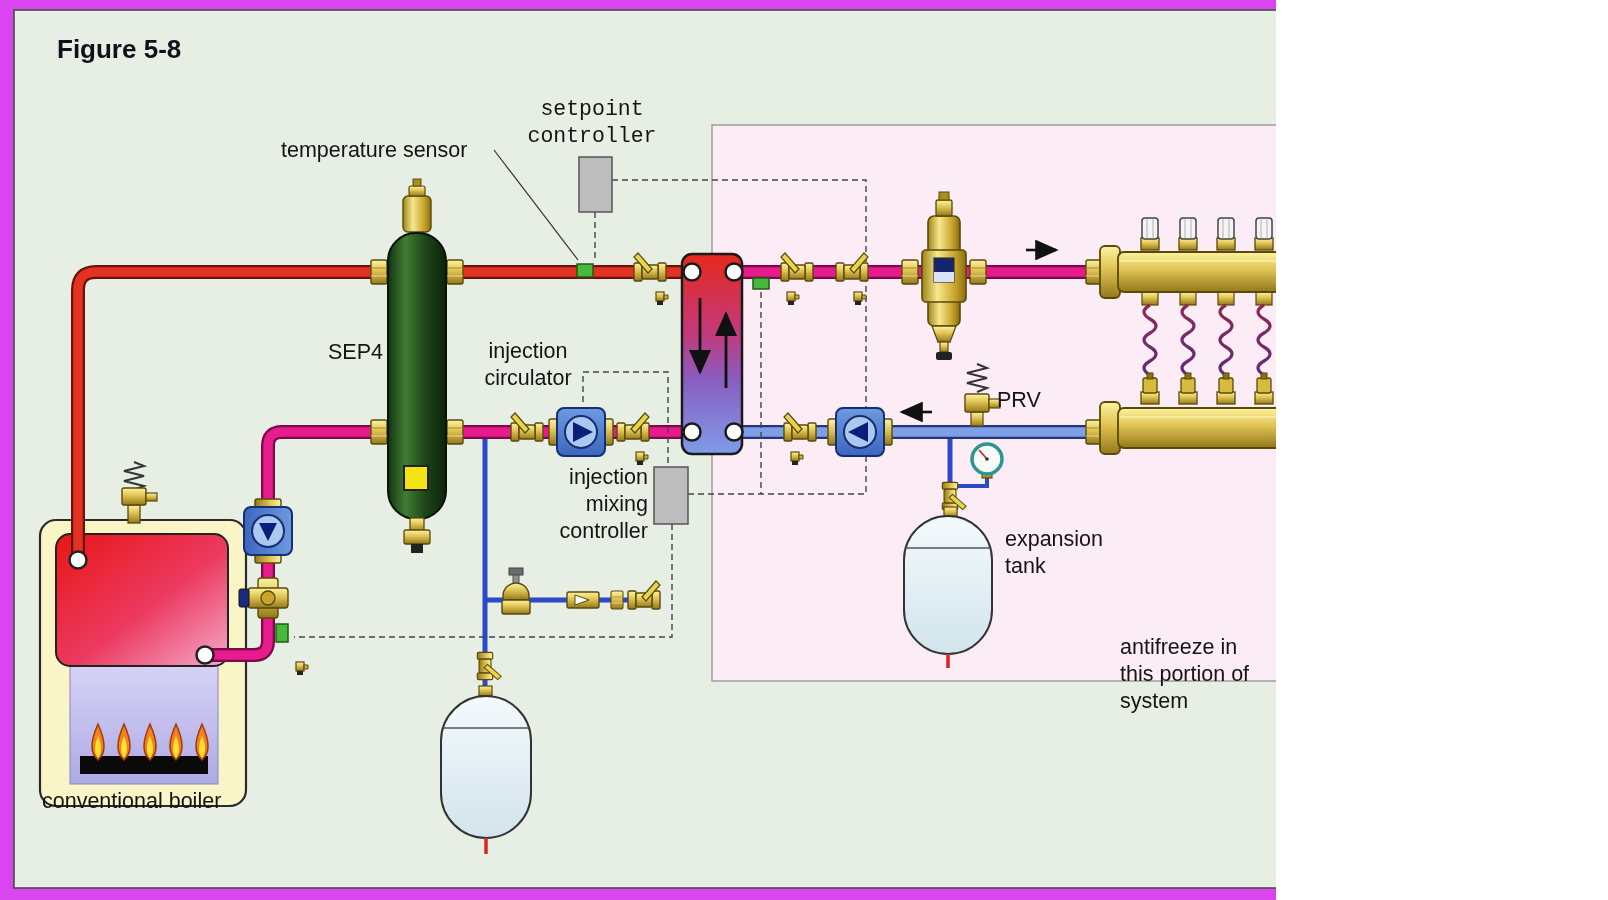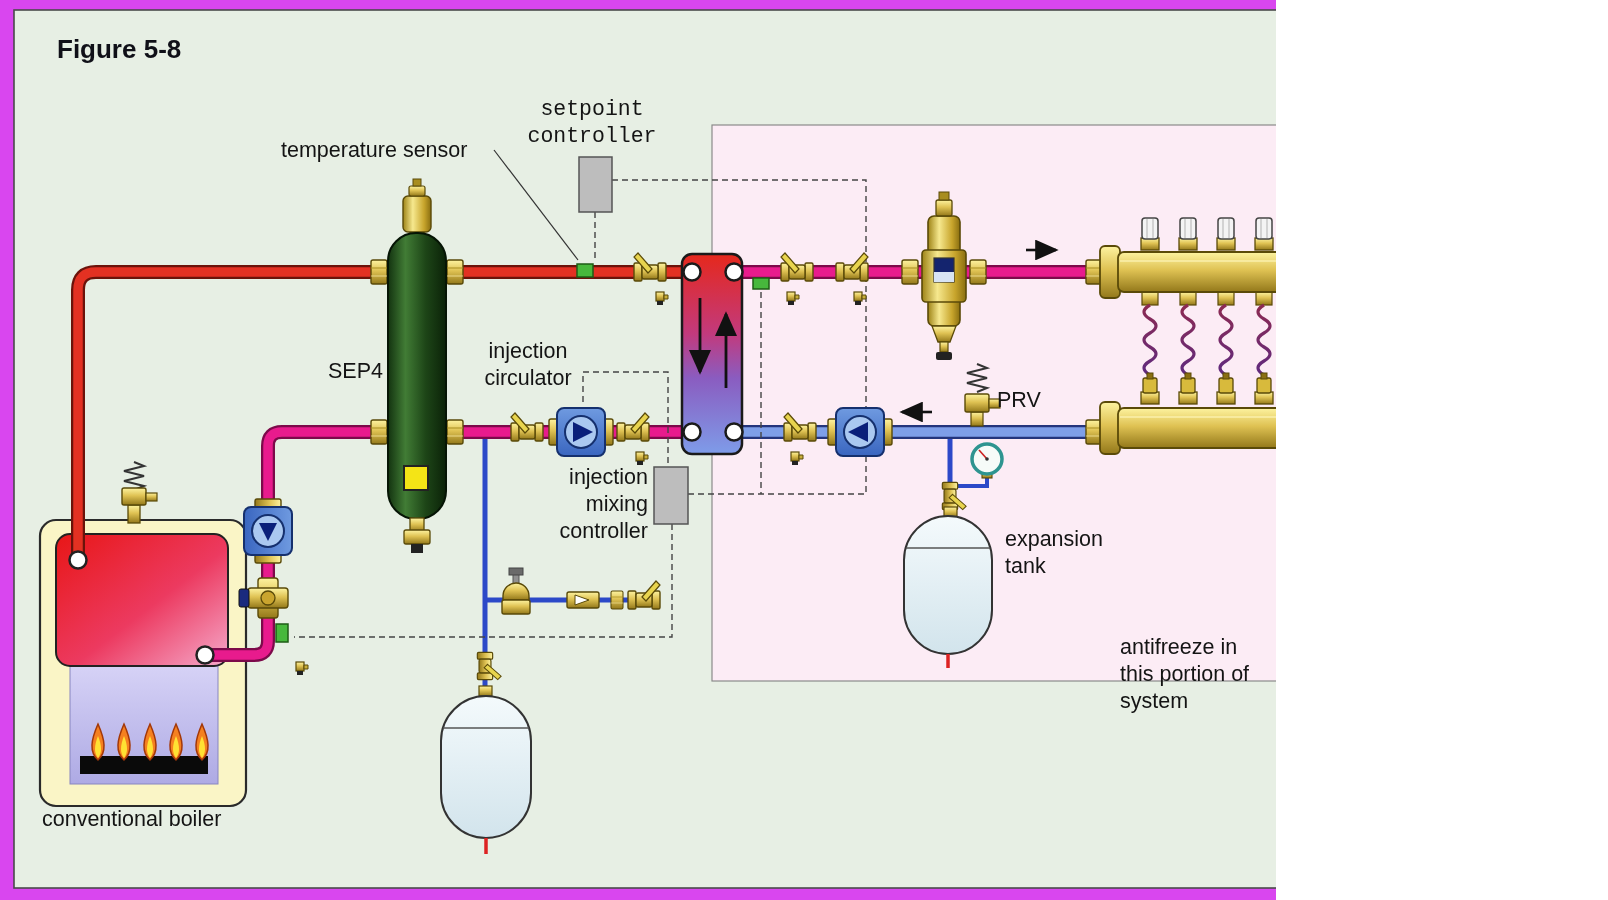--- a/index.html
+++ b/index.html
@@ -3,28 +3,28 @@
 <meta charset="utf-8">
 <style>
   html,body{margin:0;padding:0;background:#ffffff;font-family:"Liberation Sans",sans-serif;}
   .canvas{position:relative;width:1276px;height:900px;background:#d946ef;overflow:hidden;}
   .canvas svg{position:absolute;left:0;top:0;}
   .label{position:absolute;font-size:21.5px;line-height:27px;color:#141414;white-space:pre-line;}
   .l-title{left:57px;top:36px;font-weight:bold;font-size:26px;color:#101018;}
   .l-tempsensor{left:281px;top:137px;}
   .l-setpoint{left:512px;top:96px;width:160px;text-align:center;font-family:Liberation Mono, monospace;}
   .l-discal{left:855px;top:140px;width:180px;text-align:center;}
-  .l-sep4{left:328px;top:358px;}
+  .l-sep4{left:328px;top:339px;}
   .l-injcirc{left:448px;top:338px;width:160px;text-align:center;}
   .l-injmix{left:498px;top:464px;width:150px;text-align:right;}
   .l-prv{left:997px;top:387px;}
   .l-slab{left:1368px;top:310px;}
   .l-exptank{left:1005px;top:526px;}
   .l-antifreeze{left:1120px;top:634px;}
-  .l-boiler{left:42px;top:806px;}
+  .l-boiler{left:42px;top:788px;}
 </style>
 </head>
 <body>
 
 <div class="canvas">
 
 <svg width="1608" height="900" viewBox="0 0 1608 900">
 <defs>
   <linearGradient id="brassV" x1="0" y1="0" x2="0" y2="1">
     <stop offset="0" stop-color="#fdf3a0"></stop>

